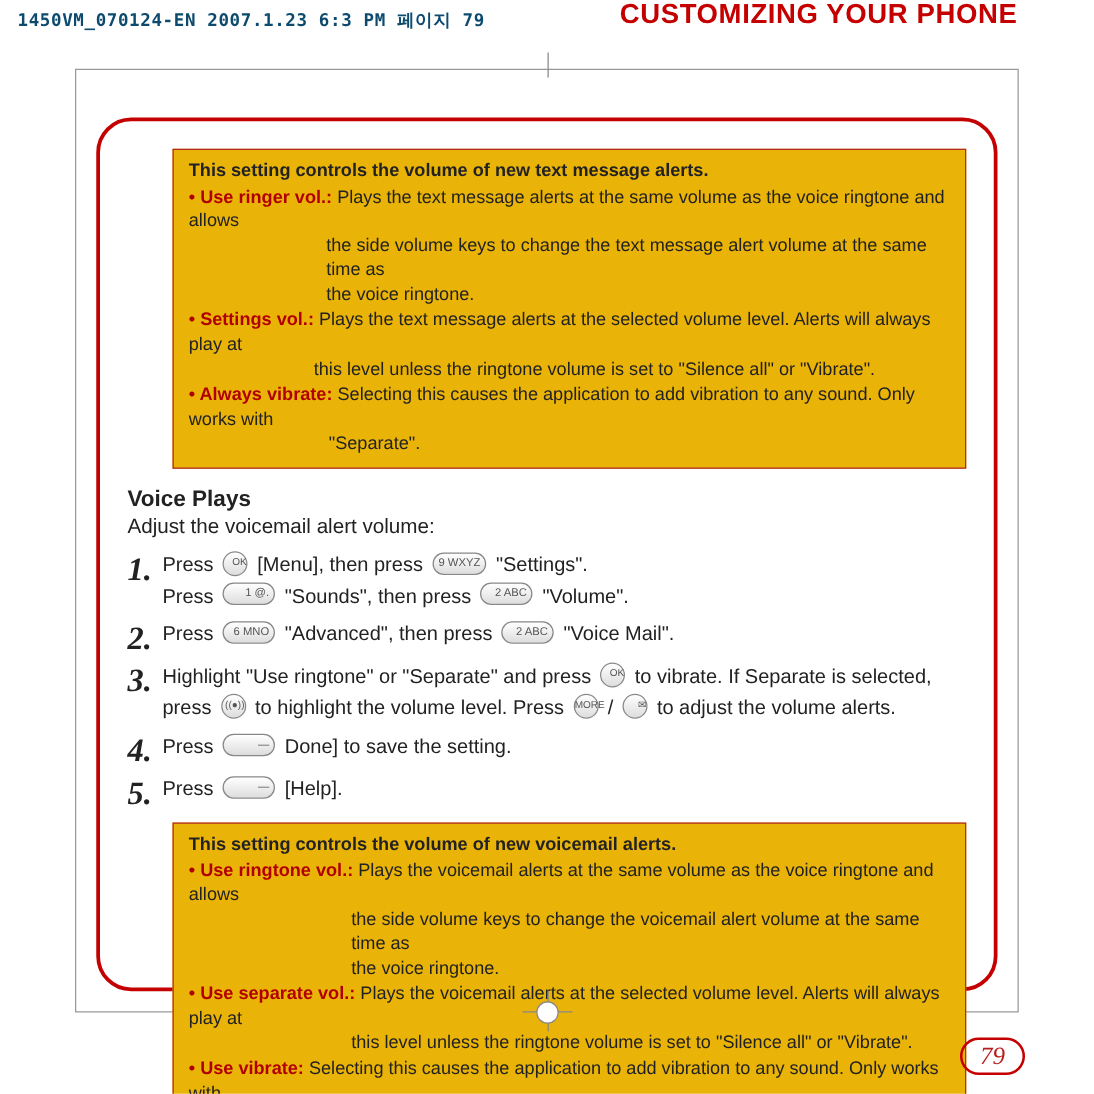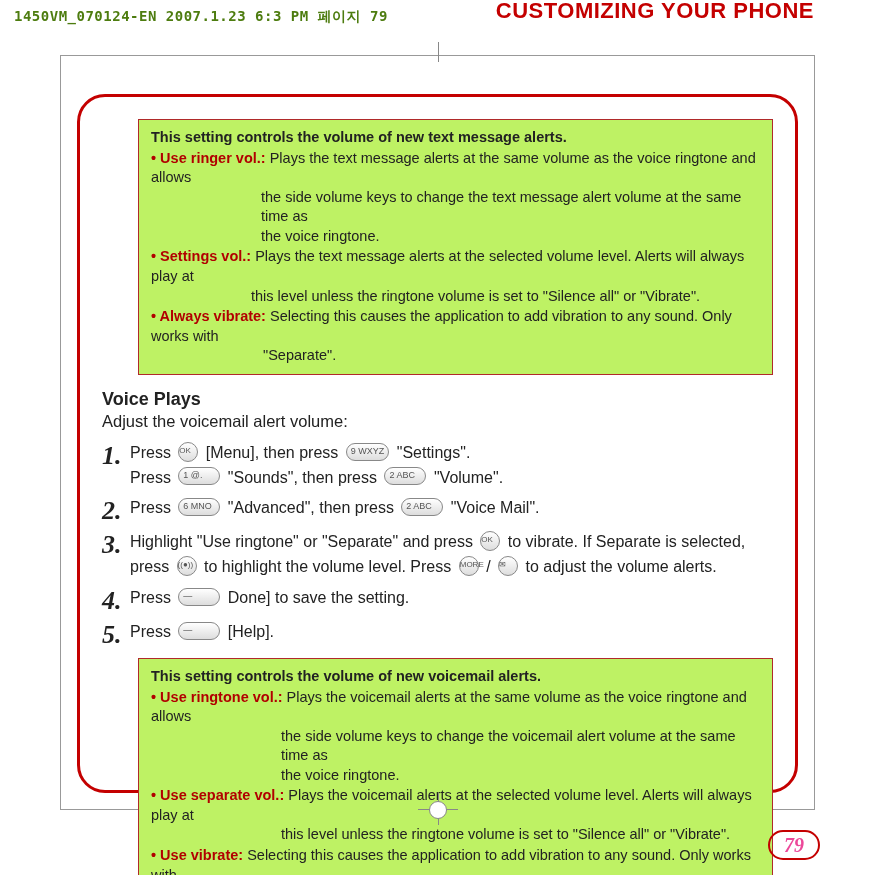--- a/index.html
+++ b/index.html
@@ -1,35 +1,35 @@
 <!DOCTYPE html>
 <html><head>
 <meta charset="utf-8">
 <style>
   html,body{margin:0;padding:0;background:#fff;font-family:"Helvetica Neue",Arial,sans-serif;color:#222;}
   .page{width:875px;height:875px;position:relative;box-sizing:border-box;}
-  .print-mark{position:absolute;top:8px;left:14px;font-family:monospace;font-size:14px;color:#4d7c0f;font-weight:600;letter-spacing:0.5px;}
+  .print-mark{position:absolute;top:8px;left:14px;font-family:monospace;font-size:14px;color:#0c4a6e;font-weight:600;letter-spacing:0.5px;}
   .sheet{position:absolute;top:55px;left:60px;right:60px;bottom:65px;border:1px solid #999;}
   .header{position:absolute;top:-58px;right:0px;font-size:22px;font-weight:700;color:#c40000;letter-spacing:0.5px;}
   .frame{position:absolute;top:38px;left:16px;right:16px;bottom:16px;border:3px solid #c40000;border-radius:28px;padding:18px 22px 16px 22px;box-sizing:border-box;}
-  .info-box{border:1px solid #b02a2a;background:#bef264;padding:8px 12px 8px 12px;font-size:14.5px;line-height:1.35;margin:4px 0 14px 36px;}
+  .info-box{border:1px solid #b02a2a;background:#eab308;padding:8px 12px 8px 12px;font-size:14.5px;line-height:1.35;margin:4px 0 14px 36px;}
   .info-box .title{font-weight:700;color:#222;}
   .info-box .item{margin-top:1px;}
   .info-box .item .lbl{color:#b10000;font-weight:700;}
   .info-box .item .desc{color:#222;}
   .info-box .cont{padding-left:110px;}
   .section-h{font-size:18px;font-weight:700;margin:6px 0 2px 0;}
   .lead{font-size:16.5px;margin:0 0 10px 0;}
   .step{display:flex;align-items:flex-start;margin:4px 0 6px 0;font-size:16px;line-height:1.55;}
   .step .num{font-family:"Times New Roman",serif;font-style:italic;font-weight:700;font-size:26px;width:28px;flex:0 0 28px;color:#222;line-height:1.0;margin-top:2px;}
   .step .body{flex:1;}
-  .btn{display:inline-block;vertical-align:middle;min-width:32px;height:16px;border:1px solid #888;border-radius:9px;background:linear-gradient(#fff,#ddd);font-size:9px;line-height:14px;text-align:left;color:#555;padding:0 4px;margin:0 3px;position:relative;top:-2px;}
+  .btn{display:inline-block;vertical-align:middle;min-width:32px;height:16px;border:1px solid #888;border-radius:9px;background:linear-gradient(#fff,#ddd);font-size:9px;line-height:14px;text-align:right;color:#555;padding:0 4px;margin:0 3px;position:relative;top:-2px;}
   .btn.round{min-width:16px;width:18px;height:18px;border-radius:50%;padding:0;line-height:16px;font-size:8px;}
   .pagefoot{position:absolute;right:-6px;bottom:-48px;}
-  .pnum{border:2px solid #c40000;border-radius:16px;padding:2px 14px;font-style:italic;font-weight:700;font-size:20px;color:#ec4899;font-family:"Times New Roman",serif;text-align:center;}
+  .pnum{border:2px solid #c40000;border-radius:16px;padding:2px 14px;font-style:italic;font-weight:400;font-size:20px;color:#b91c1c;font-family:"Times New Roman",serif;text-align:center;}
   .reg-marks{position:absolute;left:0;right:0;bottom:-6px;height:12px;}
   .reg-marks .c1{position:absolute;left:50%;top:6px;width:40px;height:1px;background:#888;transform:translateX(-50%);}
   .reg-marks .c2{position:absolute;left:50%;top:-10px;width:1px;height:32px;background:#888;}
   .reg-marks .ring{position:absolute;left:50%;top:-2px;width:16px;height:16px;border:1px solid #888;border-radius:50%;transform:translateX(-50%);background:#fff;}
   .tick-t{position:absolute;left:50%;top:-14px;width:1px;height:20px;background:#888;}
 </style>
 </head>
 <body>
 
 <div class="page">

